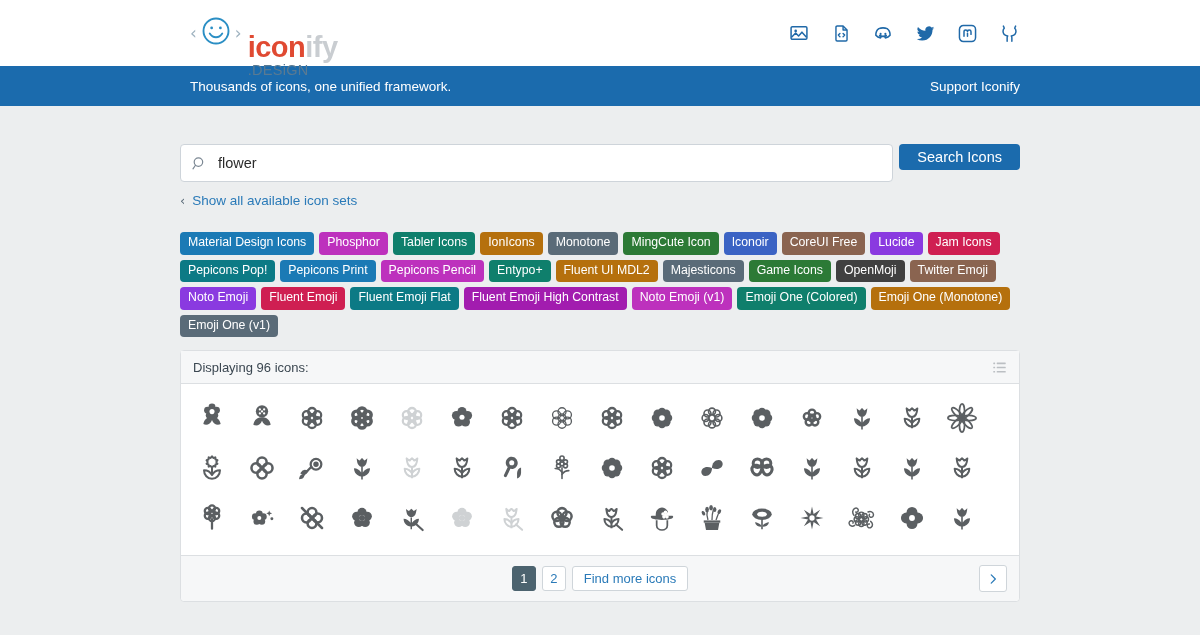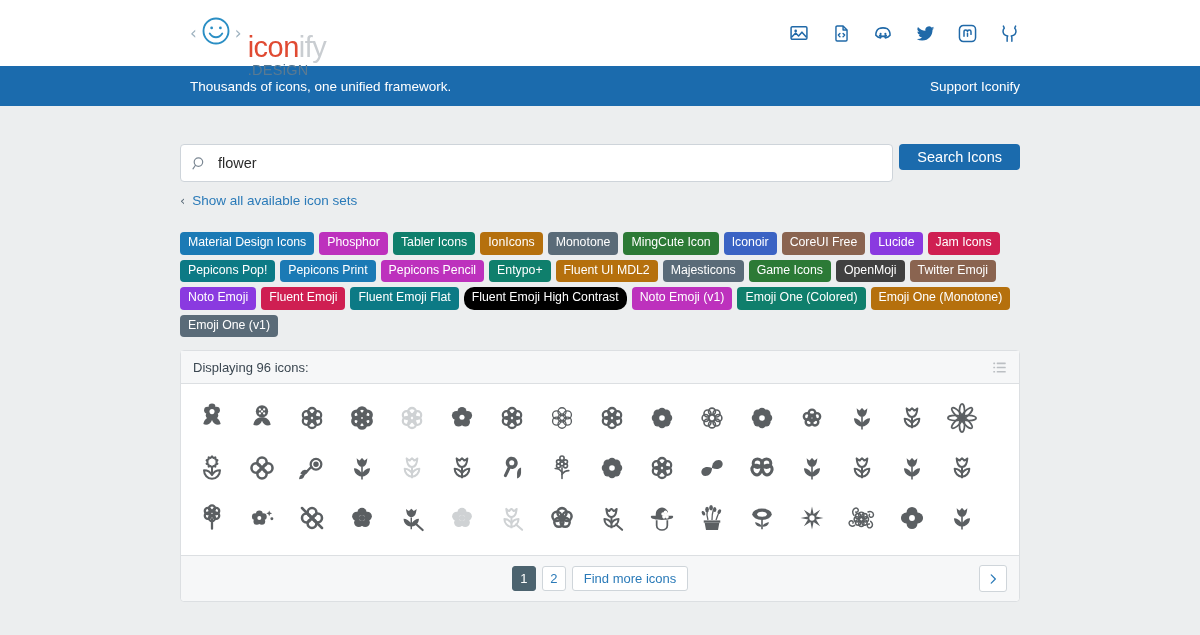--- a/index.html
+++ b/index.html
@@ -23,21 +23,21 @@
     display: flex;
     align-items: center;
     margin-left: 190px;
     gap: 6px;
   }
   .logo-mark { display: flex; align-items: center; gap: 4px; }
   .chev { color: #9fb3c0; font-size: 17px; line-height: 1; font-family: "DejaVu Sans", sans-serif; }
   .logo-text { line-height: 1; position: relative; top: 1px; }
   .logo-top {
     font-size: 29px;
-    font-weight: normal;
+    font-weight: bold;
     letter-spacing: -0.5px;
     line-height: 0.95;
     margin-top: 44px;
   }
   .logo-top .red { color: #e04a32; }
   .logo-top .gray { color: #c9cdd1; }
   .logo-sub {
     font-size: 14.5px;
     color: #5a7a92;
     letter-spacing: 0.3px;
@@ -336,21 +336,21 @@
       <div class="tag" style="background: rgb(189, 49, 189);">Pepicons Pencil</div>
       <div class="tag" style="background: rgb(15, 127, 108);">Entypo+</div>
       <div class="tag" style="background: rgb(181, 112, 13);">Fluent UI MDL2</div>
       <div class="tag" style="background: rgb(90, 107, 120);">Majesticons</div>
       <div class="tag" style="background: rgb(44, 122, 54);">Game Icons</div>
       <div class="tag" style="background: #404040;">OpenMoji</div>
       <div class="tag" style="background: rgb(138, 100, 80);">Twitter Emoji</div>
       <div class="tag" style="background: rgb(138, 58, 224);">Noto Emoji</div>
       <div class="tag" style="background: rgb(207, 31, 82);">Fluent Emoji</div>
       <div class="tag" style="background: rgb(12, 122, 133);">Fluent Emoji Flat</div>
-      <div class="tag" style="background: #000000; border-radius: 10px;">Fluent Emoji High Contrast</div>
+      <div class="tag" style="background: #a21caf;">Fluent Emoji High Contrast</div>
       <div class="tag" style="background: rgb(189, 49, 189);">Noto Emoji (v1)</div>
       <div class="tag" style="background: rgb(15, 127, 108);">Emoji One (Colored)</div>
       <div class="tag" style="background: rgb(181, 112, 13);">Emoji One (Monotone)</div>
       <div class="tag" style="background: rgb(90, 107, 120);">Emoji One (v1)</div>
     </div>
 
   <div class="results">
     <div class="results-head">
       <span>Displaying 96 icons:</span>
       <span class="view-toggle">

